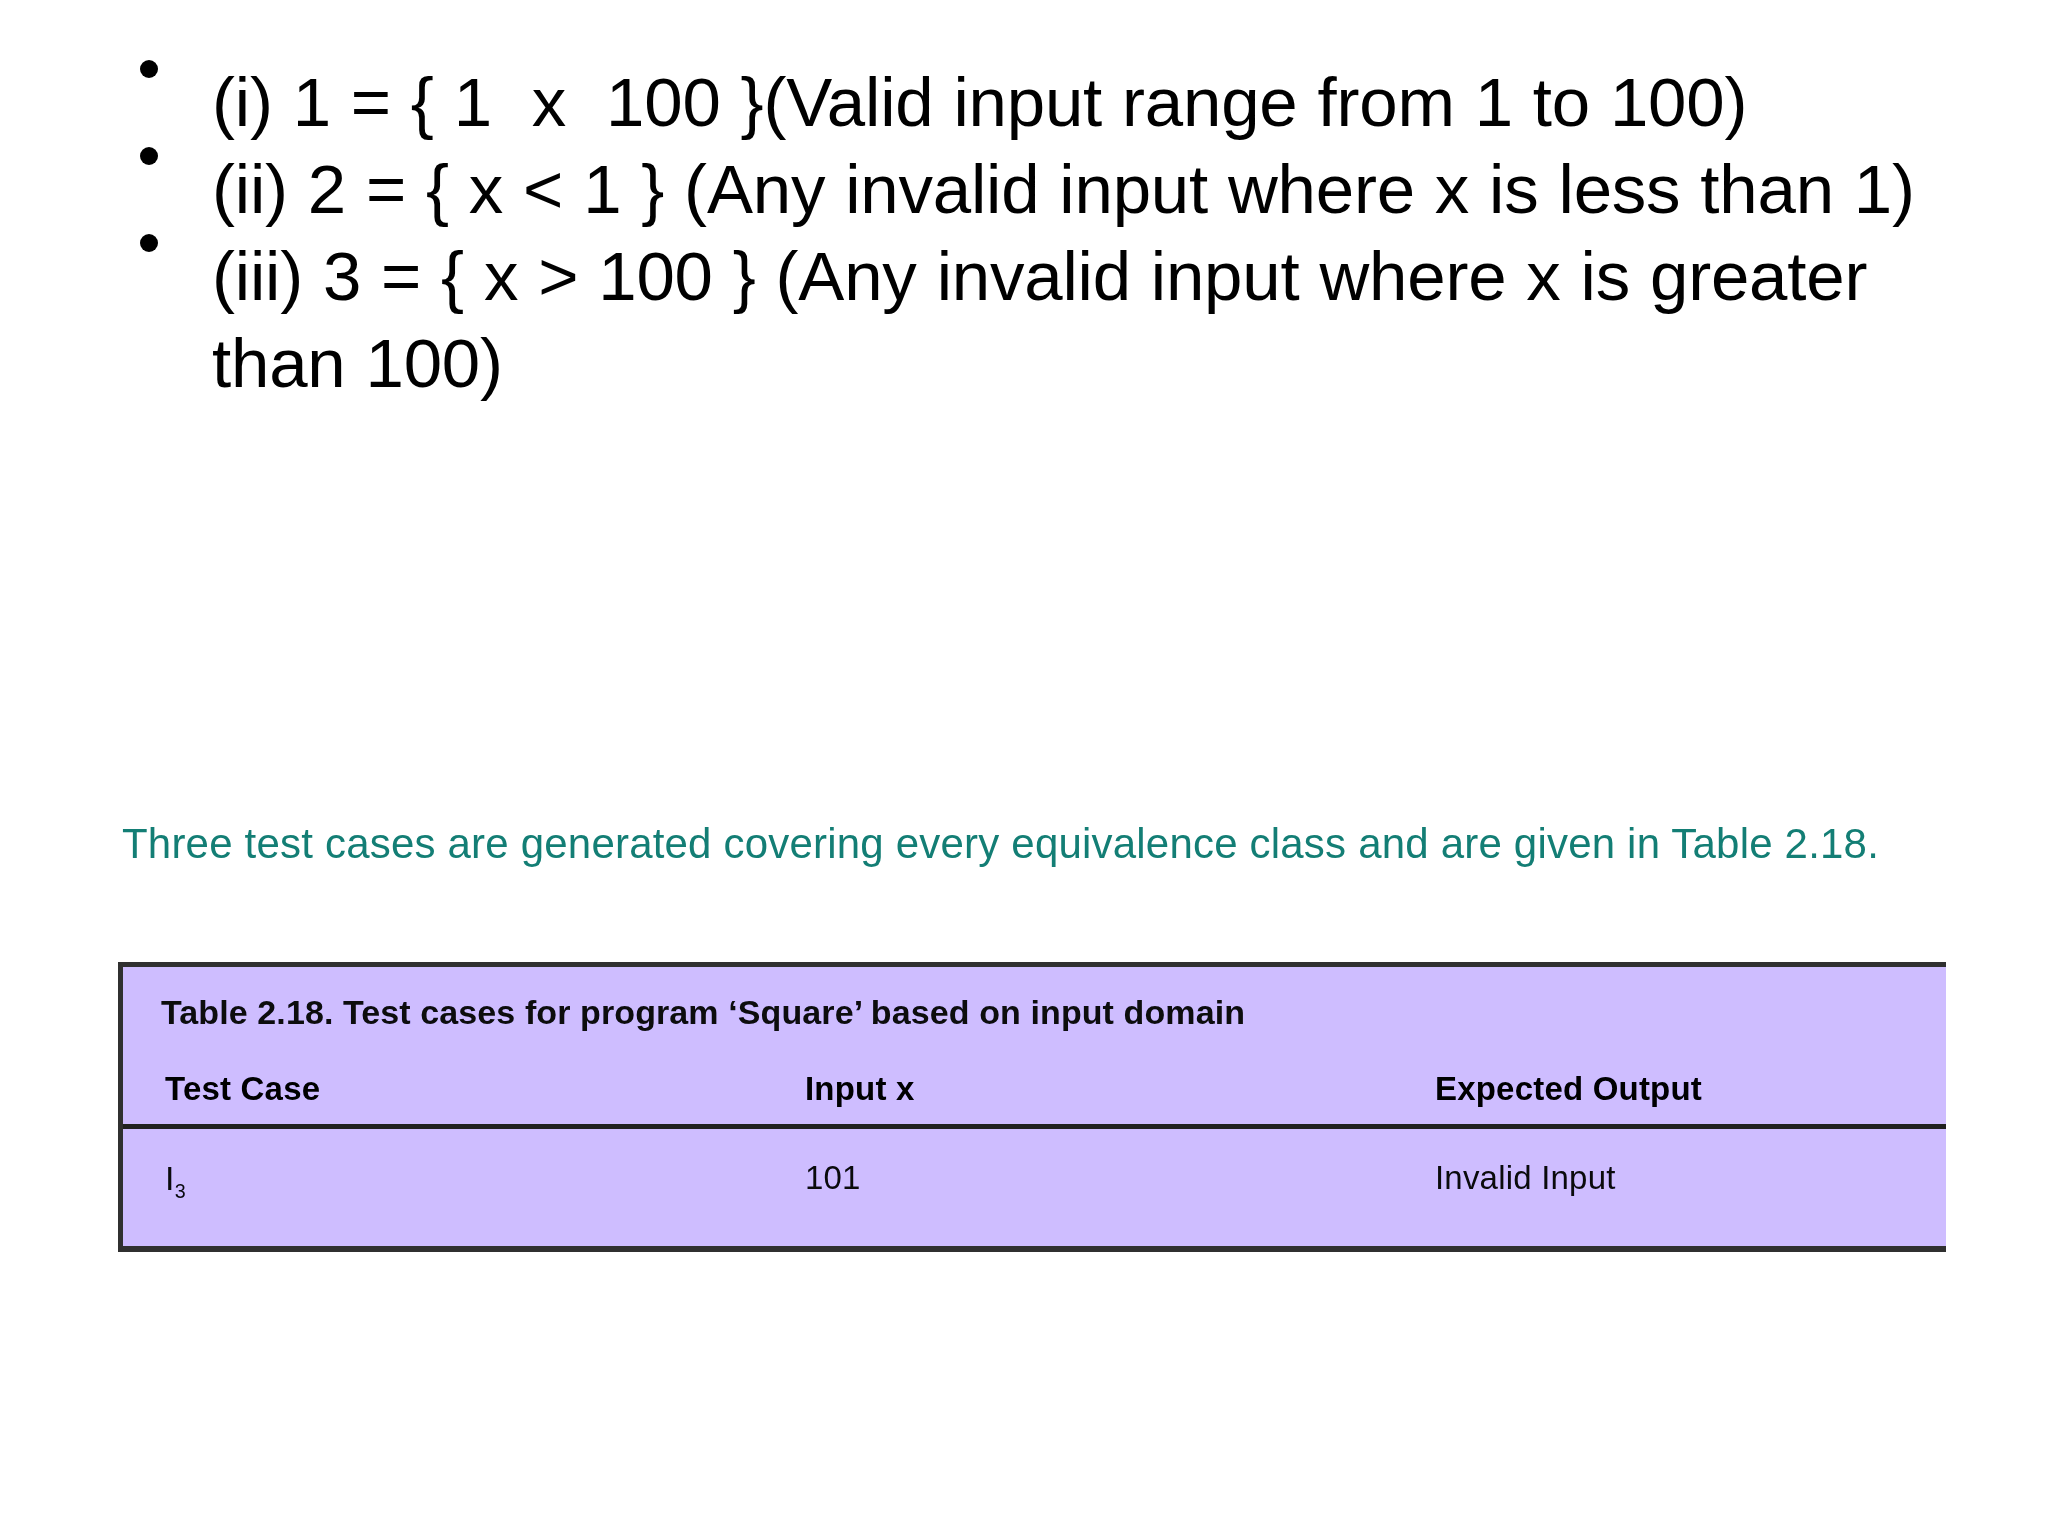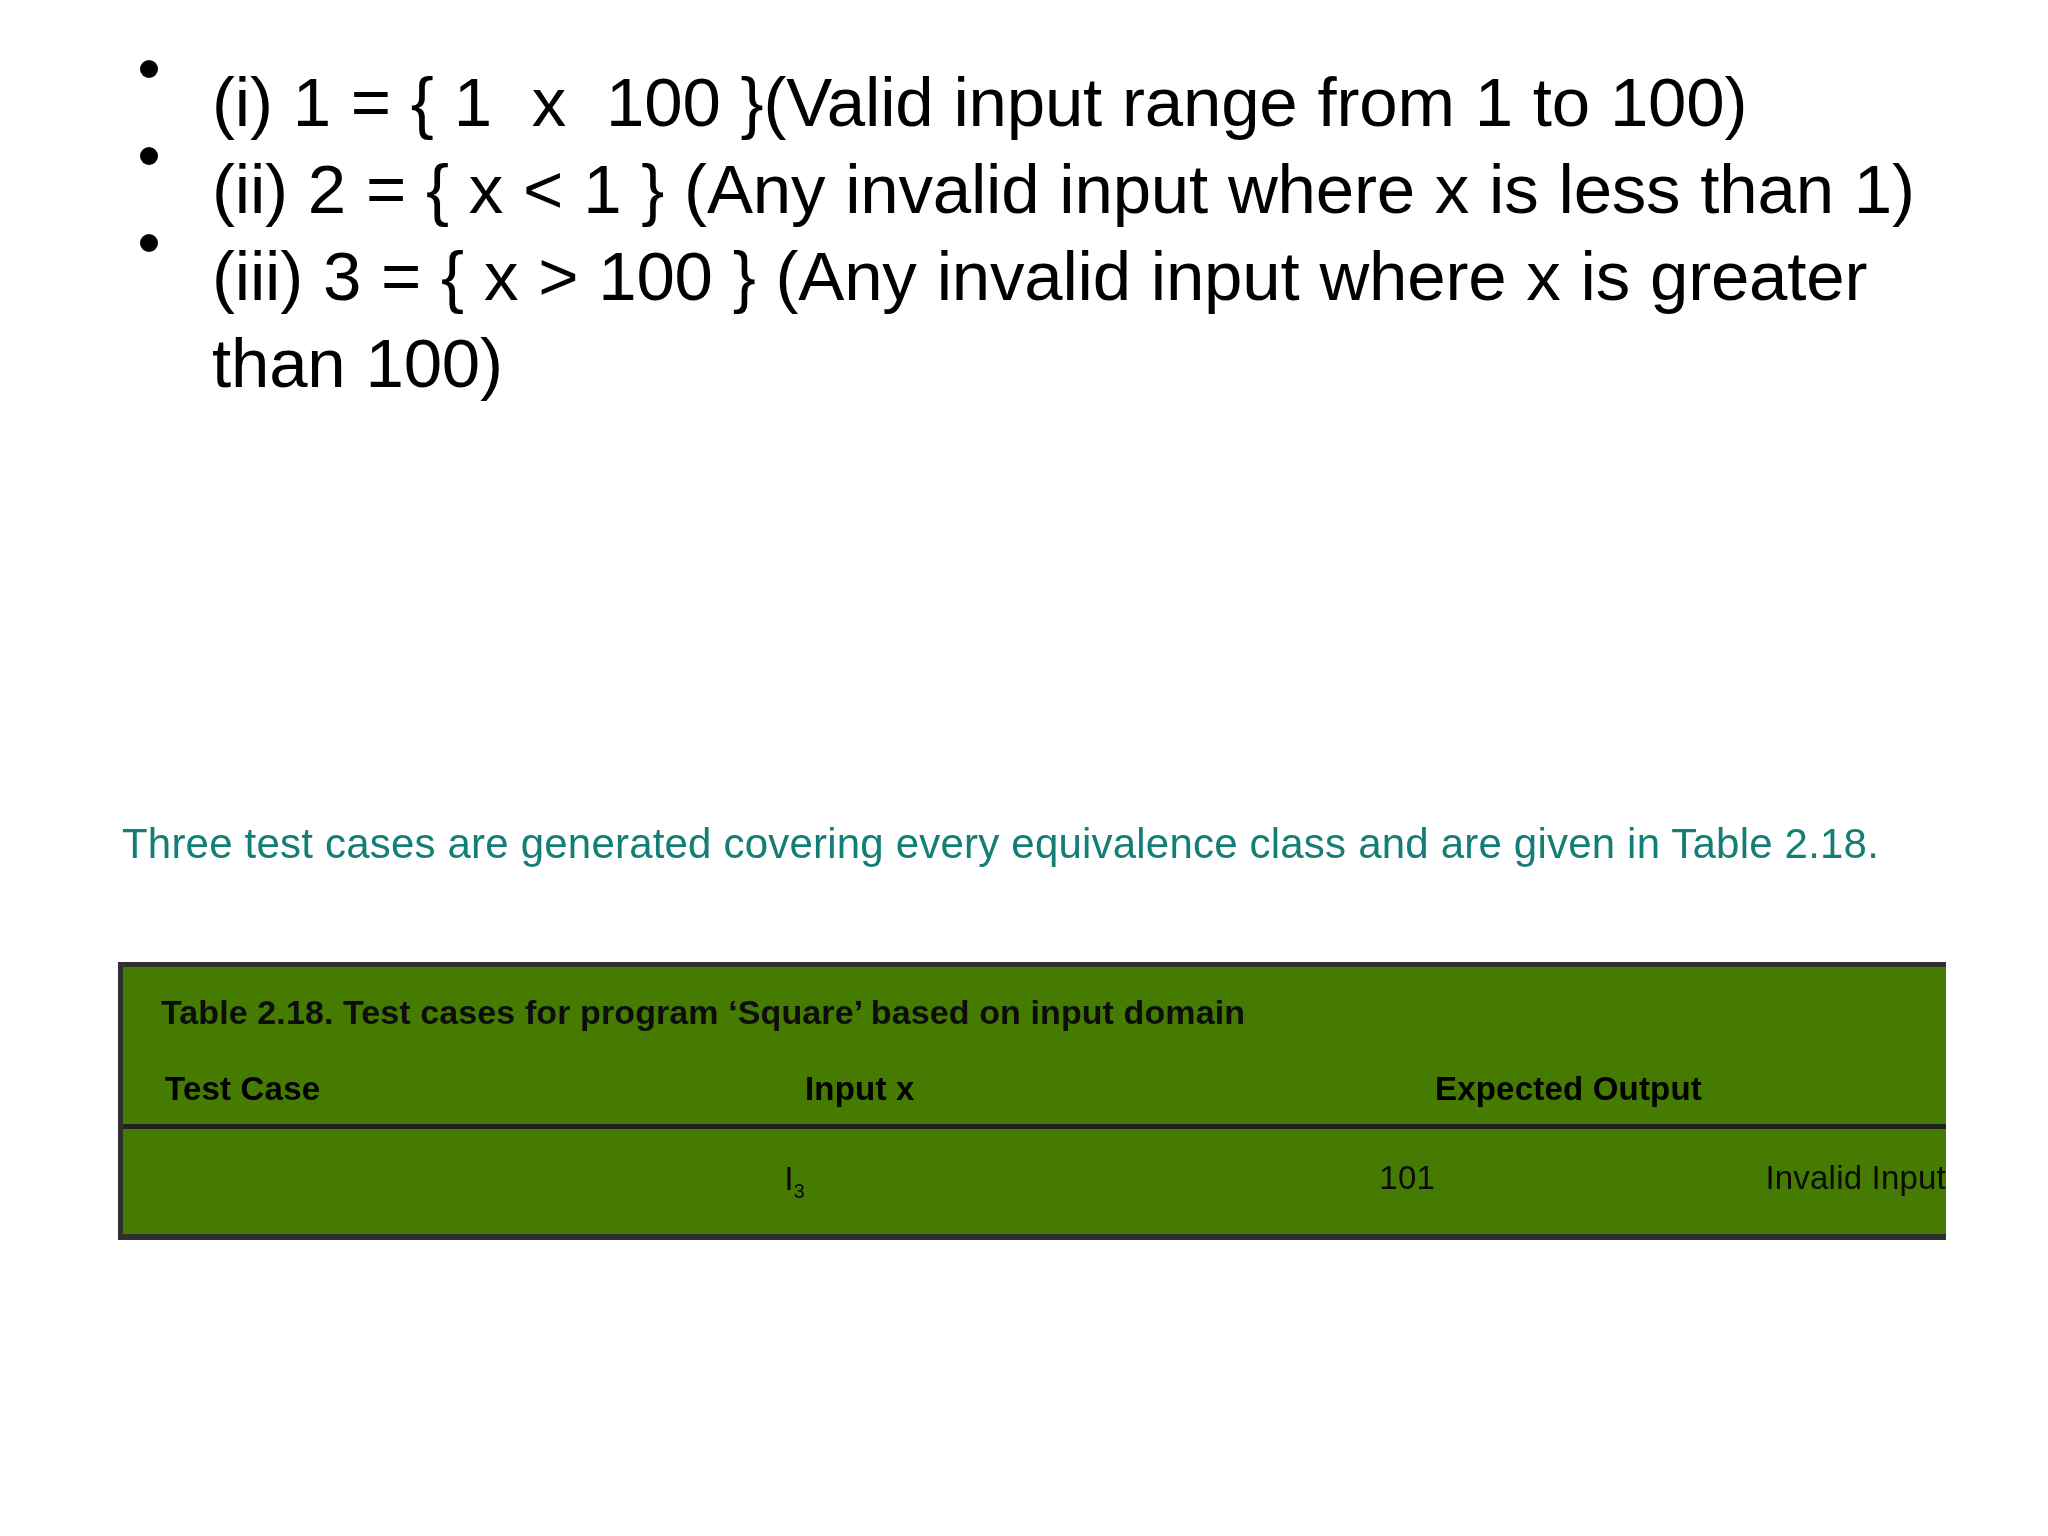--- a/index.html
+++ b/index.html
@@ -81,21 +81,21 @@
   
   .table-block {
     position: absolute;
     left: 118px;
     top: 962px;
     width: 1828px;
     border-top: 5px solid #3a3a3a;
     border-left: 5px solid #3a3a3a;
     border-bottom: 6px solid #3a3a3a;
     box-sizing: border-box;
-    background: #4d7c0f;
+    background: #c4b5fd;
     filter: blur(0.35px) contrast(1.15);
   }
 
   .table-caption {
     font-size: 34px;
     font-weight: 700;
     color: #1c1c1c;
     padding: 26px 0 0 38px;
     letter-spacing: 0.1px;
   }
@@ -130,22 +130,21 @@
     color: #1a1a1a;
     padding: 22px 0 22px 0;
     letter-spacing: 0.2px;
     vertical-align: top;
   }
 
   .ttable tbody tr:first-child td {
     padding-top: 30px;
   }
   .ttable tbody tr:last-child td {
-    padding-bottom: 36px;
-    text-align: right;
+    padding-bottom: 48px;
   }
 
   .col-case   { width: 640px; padding-left: 42px !important; }
   .col-input  { width: 630px; }
   .col-output { width: auto; }
 
   .tc-label {
     display: inline-block;
     font-size: 34px;
   }

